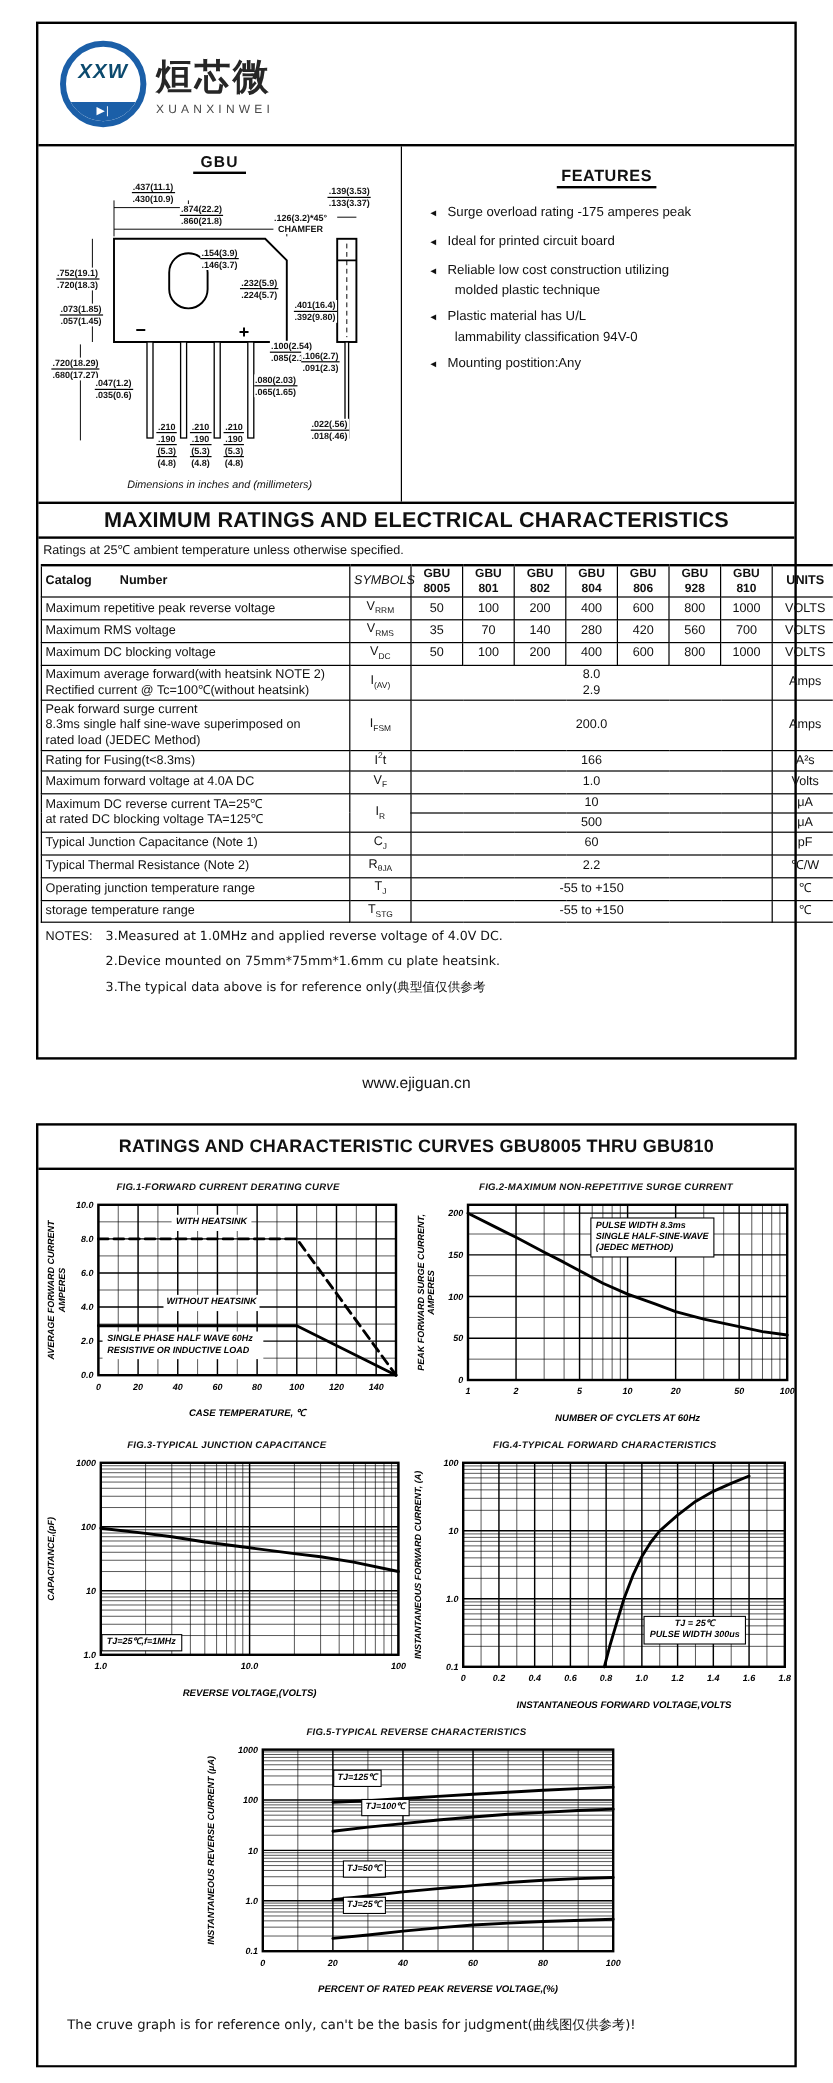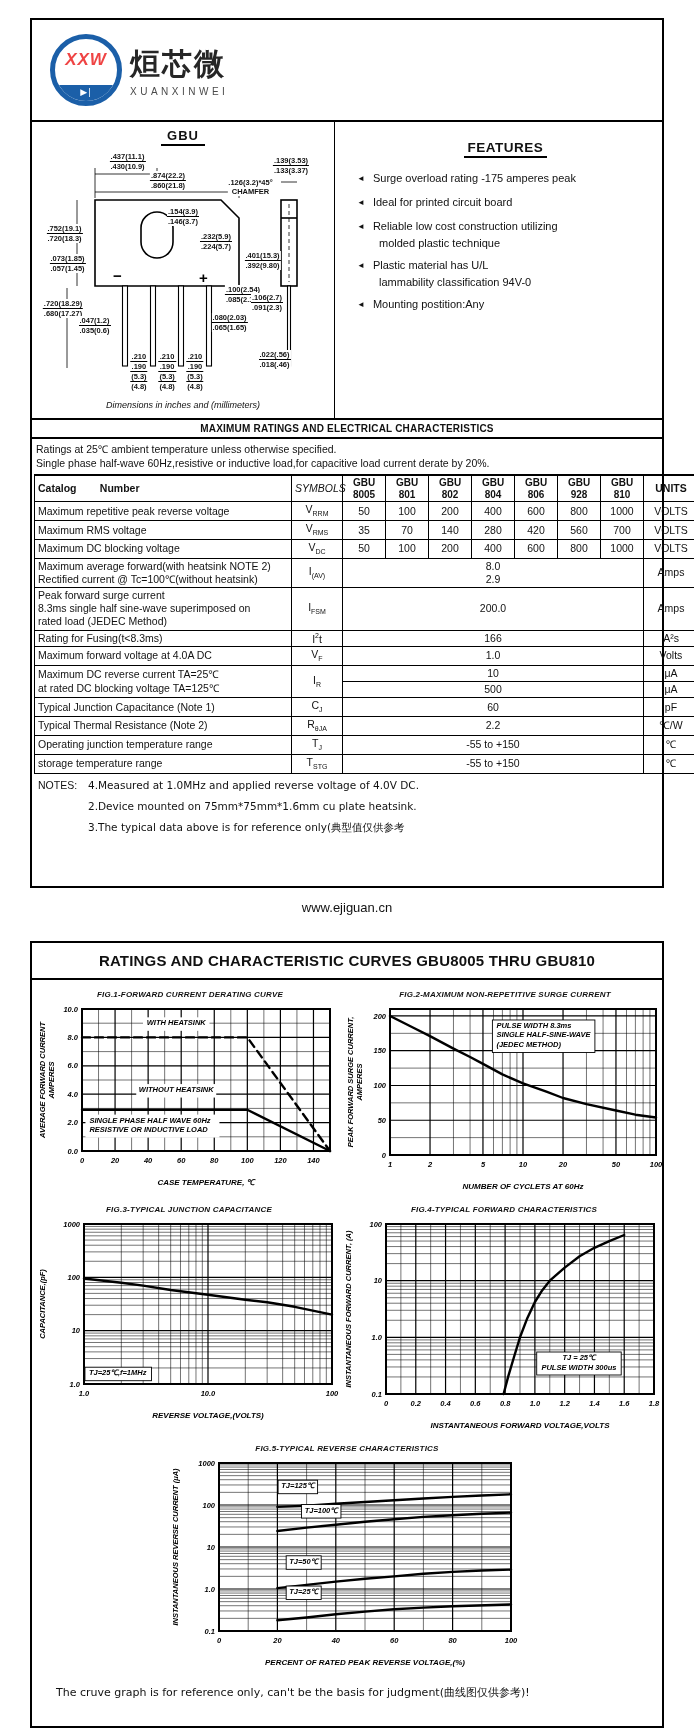--- a/index.html
+++ b/index.html
@@ -2,21 +2,21 @@
 <html><head>
 <meta charset="utf-8">
 <style>
   html,body{margin:0;padding:0;background:#fff;}
   body{width:694px;font-family:"Liberation Sans",sans-serif;color:#111;-webkit-font-smoothing:none;}
   .page-box{margin:18px 30px 0 30px;border:2px solid #000;background:#fff;}
   
   .p1-header{display:flex;align-items:center;height:96px;padding:2px 10px 2px 18px;}
   .logo{display:flex;align-items:center;gap:8px;width:232px;flex:0 0 auto;}
   .logo-circle{width:62px;height:62px;border-radius:50%;border:5px solid #1b5fa8;position:relative;overflow:hidden;background:#fff;flex:0 0 auto;}
-  .logo-xxw{position:absolute;top:11px;left:0;right:0;text-align:center;font-weight:bold;font-style:italic;font-size:17px;color:#ef4444;letter-spacing:1px;}
+  .logo-xxw{position:absolute;top:11px;left:0;right:0;text-align:center;font-weight:bold;font-style:italic;font-size:17px;color:#0c4a6e;letter-spacing:1px;}
   .logo-chord{position:absolute;bottom:0;left:0;right:0;height:16px;background:#1b5fa8;color:#fff;text-align:center;font-size:9px;line-height:15px;letter-spacing:1px;}
   .logo-cn{font-size:30px;font-weight:bold;color:#262626;letter-spacing:2px;font-family:"DejaVu Sans",sans-serif;}
   .logo-en{font-size:10px;letter-spacing:3.5px;color:#4a4a4a;margin-top:1px;}
   .hdr-right{flex:1;text-align:center;}
   .doc-title{display:inline-block;font-size:21px;font-weight:bold;letter-spacing:.5px;border-bottom:2px solid #000;padding:0 14px 3px 14px;}
   .doc-sub{font-size:13.5px;font-weight:bold;margin-top:7px;letter-spacing:.3px;}
   .doc-tags{display:flex;justify-content:center;gap:22px;font-size:10.5px;font-style:italic;margin-top:5px;}
   
   .p1-mid{display:flex;border-top:2px solid #000;height:296px;}
   .draw-col{width:302px;flex:0 0 auto;border-right:1px solid #000;padding-top:4px;}
@@ -31,21 +31,21 @@
   .dim.nobar span{border-bottom:none;}
   .pkg-caption{font-size:9px;font-style:italic;text-align:center;margin-top:0px;}
   .feat-col{flex:1;padding:16px 8px 0 22px;}
   .feat-head-wrap{text-align:center;margin-bottom:14px;}
   .feat-head{display:inline-block;font-size:13.5px;font-weight:bold;border-bottom:2px solid #000;padding:0 4px 1px 4px;letter-spacing:.5px;}
   .feat-item{font-size:11px;margin-bottom:10px;}
   .feat-line{display:flex;gap:8px;}
   .feat-bullet{font-size:8px;line-height:14px;flex:0 0 auto;}
   .feat-cont{padding-left:22px;margin-top:3px;}
   
-  .ratings-band{border-top:2px solid #000;border-bottom:2px solid #000;text-align:center;font-size:10px;font-weight:bold;padding:3px 0;letter-spacing:.2px;}
+  .ratings-band{border-top:2px solid #000;border-bottom:2px solid #000;text-align:center;font-size:18px;font-weight:bold;padding:3px 0;letter-spacing:.2px;}
   .ratings-notes{font-size:10.5px;padding:3px 4px 4px 4px;line-height:1.35;}
   table.ratings{border-collapse:collapse;width:calc(100% - 4px);margin:0 2px;table-layout:fixed;}
   table.ratings td{border:1px solid #000;font-size:10.5px;padding:1px 3px;text-align:center;vertical-align:middle;line-height:1.25;}
   table.ratings tr:first-child td{border-top:2px solid #000;}
   table.ratings td.c-label{text-align:left;}
   td.c-label{width:250px;}
   td.c-sym{width:44px;}
   td.c-val{width:36px;}
   td.c-unit{width:48px;}
   td.hdr{font-weight:bold;font-size:10.5px;}
@@ -150,21 +150,21 @@
             </div>
             <div class="dim" style="left: 61%; top: 33.5%;">
               <span>.232(5.9)</span>
               <span>.224(5.7)</span>
             </div>
             <div class="dim" style="left: 11.5%; top: 42%;">
               <span>.073(1.85)</span>
               <span>.057(1.45)</span>
             </div>
             <div class="dim" style="left: 76.5%; top: 41%;">
-              <span>.401(15.3)</span>
+              <span>.401(16.4)</span>
               <span>.392(9.80)</span>
             </div>
             <div class="dim" style="left: 10%; top: 60%;">
               <span>.720(18.29)</span>
               <span>.680(17.27)</span>
             </div>
             <div class="dim" style="left: 70%; top: 54.5%;">
               <span>.100(2.54)</span>
               <span>.085(2.16)</span>
             </div>
@@ -241,21 +241,20 @@
               <span>Mounting postition:Any</span>
             </div>
           </div>
         </div>
     </div>
   </div>
 
   <div class="ratings-band">MAXIMUM RATINGS AND ELECTRICAL CHARACTERISTICS</div>
   <div class="ratings-notes">
     <div>Ratings at 25℃ ambient temperature unless otherwise specified.</div>
-    <div>Single phase half-wave 60Hz,resistive or inductive load,for capacitive load current derate by 20%.</div>
   </div>
 
   <table class="ratings">
       <tbody>
         <tr>
           <td class="c-label hdr" style="white-space:pre">Catalog        Number</td>
           <td class="c-sym hdr sym-h">SYMBOLS</td>
           <td class="c-val hdr">
             <span class="mdl">GBU</span>
             <span class="mdl">8005</span>
@@ -378,21 +377,21 @@
           <td class="c-label">storage temperature range</td>
           <td class="c-sym">T<sub>STG</sub></td>
           <td colspan="7">-55 to +150</td>
           <td class="c-unit">℃</td>
         </tr>
       </tbody>
     </table>
 
   <div class="notes-block">
     <span class="nlabel">NOTES:</span>
-    <div class="notes-list"><div>4.Measured at 1.0MHz and applied reverse voltage of 4.0V DC.</div><div>2.Device mounted on 75mm*75mm*1.6mm cu plate heatsink.</div><div>3.The typical data above is for reference only(典型值仅供参考</div></div>
+    <div class="notes-list"><div>3.Measured at 1.0MHz and applied reverse voltage of 4.0V DC.</div><div>2.Device mounted on 75mm*75mm*1.6mm cu plate heatsink.</div><div>3.The typical data above is for reference only(典型值仅供参考</div></div>
   </div>
 </div>
 
 <div class="site-footer">www.ejiguan.cn</div>
 
 <div class="page-box" style="margin-top:26px;">
   <div class="p2-title">RATINGS AND CHARACTERISTIC CURVES GBU8005 THRU GBU810</div>
 
   <div class="charts-row">
     <div class="fig">

